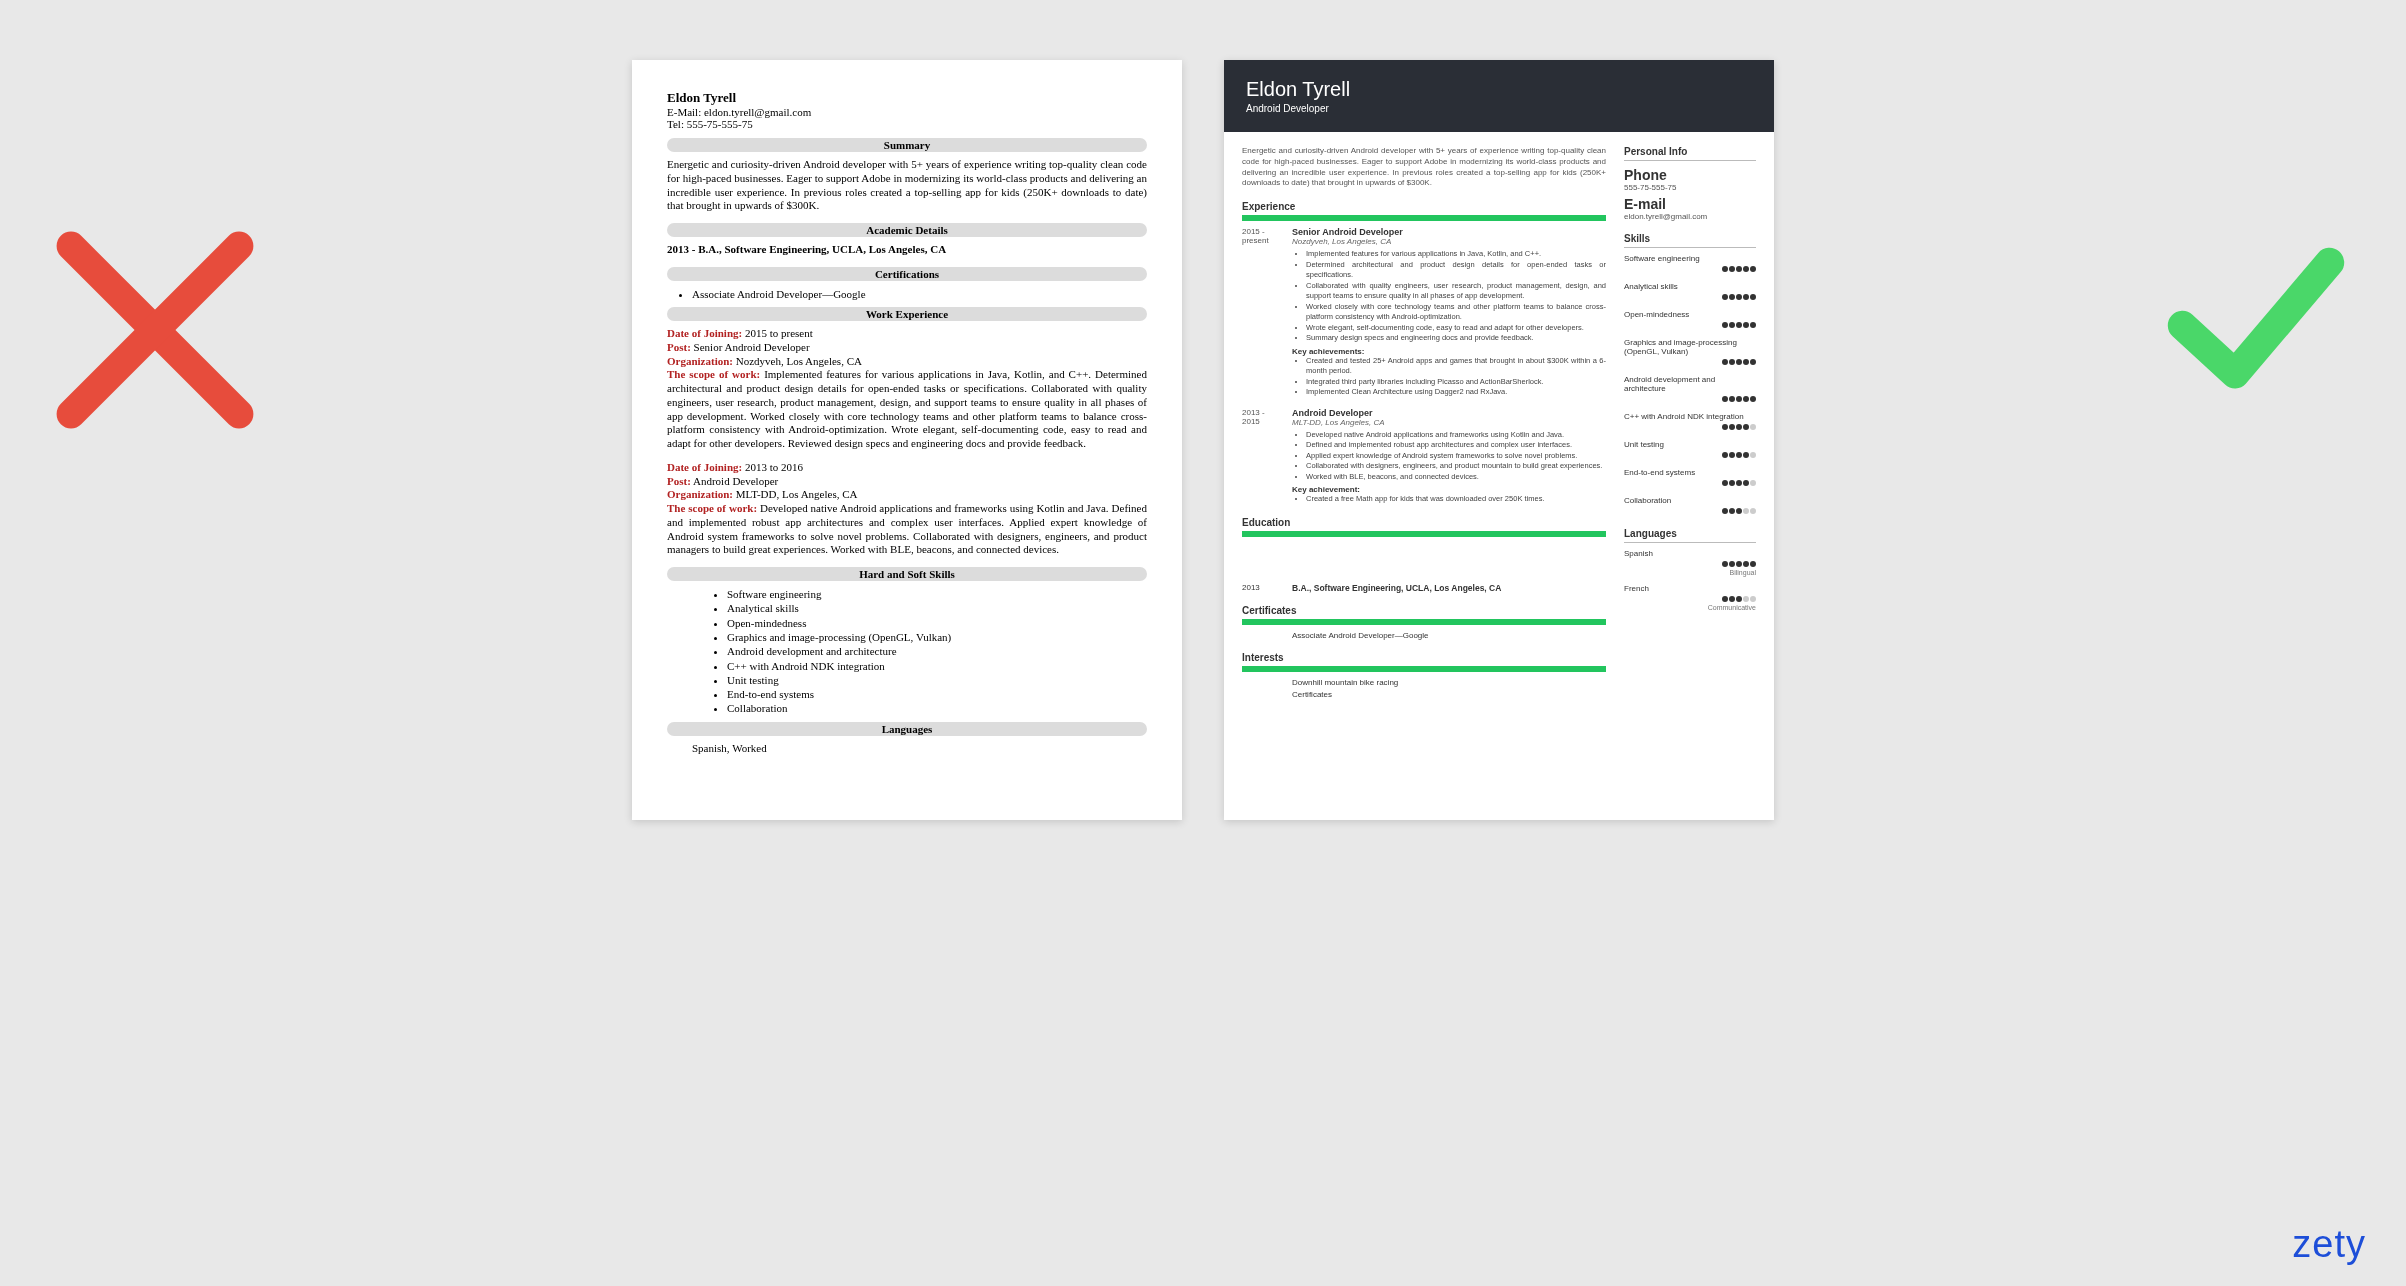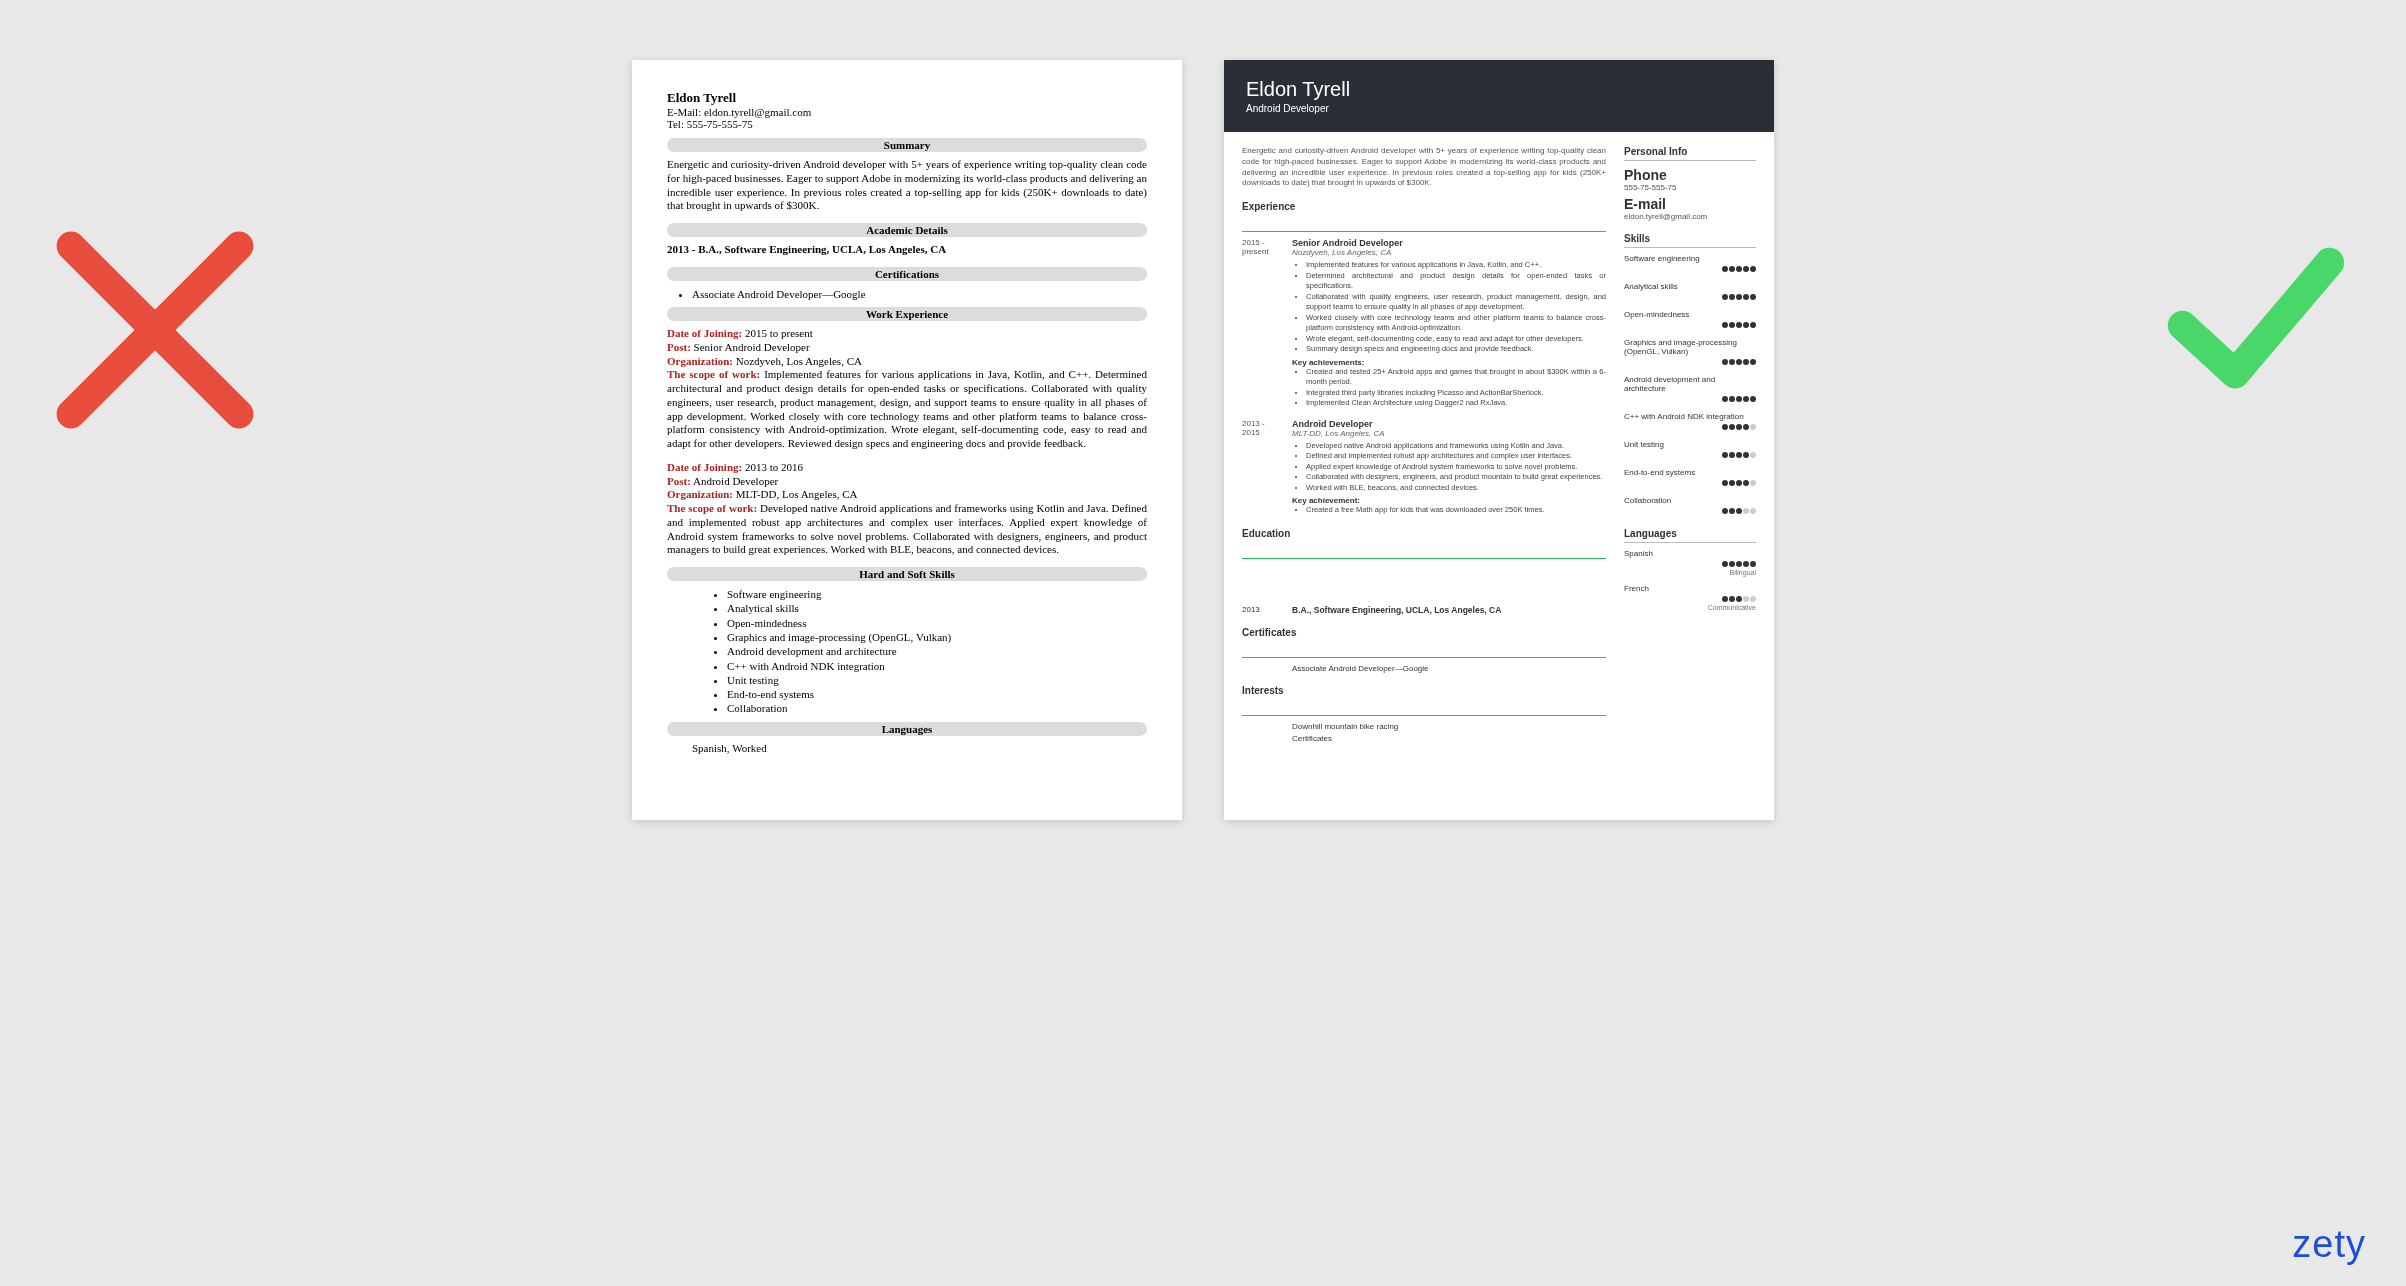--- a/index.html
+++ b/index.html
@@ -37,21 +37,21 @@
 .left .para { margin-bottom: 10px; }
 
 .page.right { font-family: Arial, sans-serif; color: #333; font-size: 8px; }
 .right .header { background: #2a2e36; color: #fff; padding: 18px 22px; }
 .right .header .r-name { font-size: 20px; font-weight: 300; }
 .right .header .r-title { font-size: 10px; margin-top: 2px; }
 .right .cols { display: flex; }
 .right .main { flex: 1; padding: 14px 18px; }
 .right .side { width: 150px; padding: 14px 18px 14px 0; }
 .right .summary { font-size: 8px; text-align: justify; line-height: 1.35; color: #555; }
-.right .sec-head { font-weight: bold; font-size: 10px; margin-top: 12px; border-bottom: 1px solid #22c55e; padding-bottom: 19px; margin-bottom: 6px; }
+.right .sec-head { font-weight: bold; font-size: 10px; margin-top: 12px; border-bottom: 6px solid #22c55e; padding-bottom: 3px; margin-bottom: 6px; }
 .right .job { display: flex; margin-bottom: 10px; }
 .right .job .dates { width: 50px; flex-shrink: 0; font-size: 8px; color: #555; }
 .right .job .details { flex: 1; }
 .right .job .title { font-weight: bold; font-size: 9px; }
 .right .job .org { font-style: italic; font-size: 8px; color: #666; margin-bottom: 3px; }
 .right .job ul { padding-left: 14px; }
 .right .job ul li { font-size: 7.5px; line-height: 1.4; text-align: justify; color: #444; }
 .right .job .key { font-weight: bold; font-size: 8px; margin-top: 3px; }
 .right .edu-row { display: flex; margin-top: 46px; }
 .right .edu-row .dates { width: 50px; flex-shrink: 0; font-size: 8px; }

